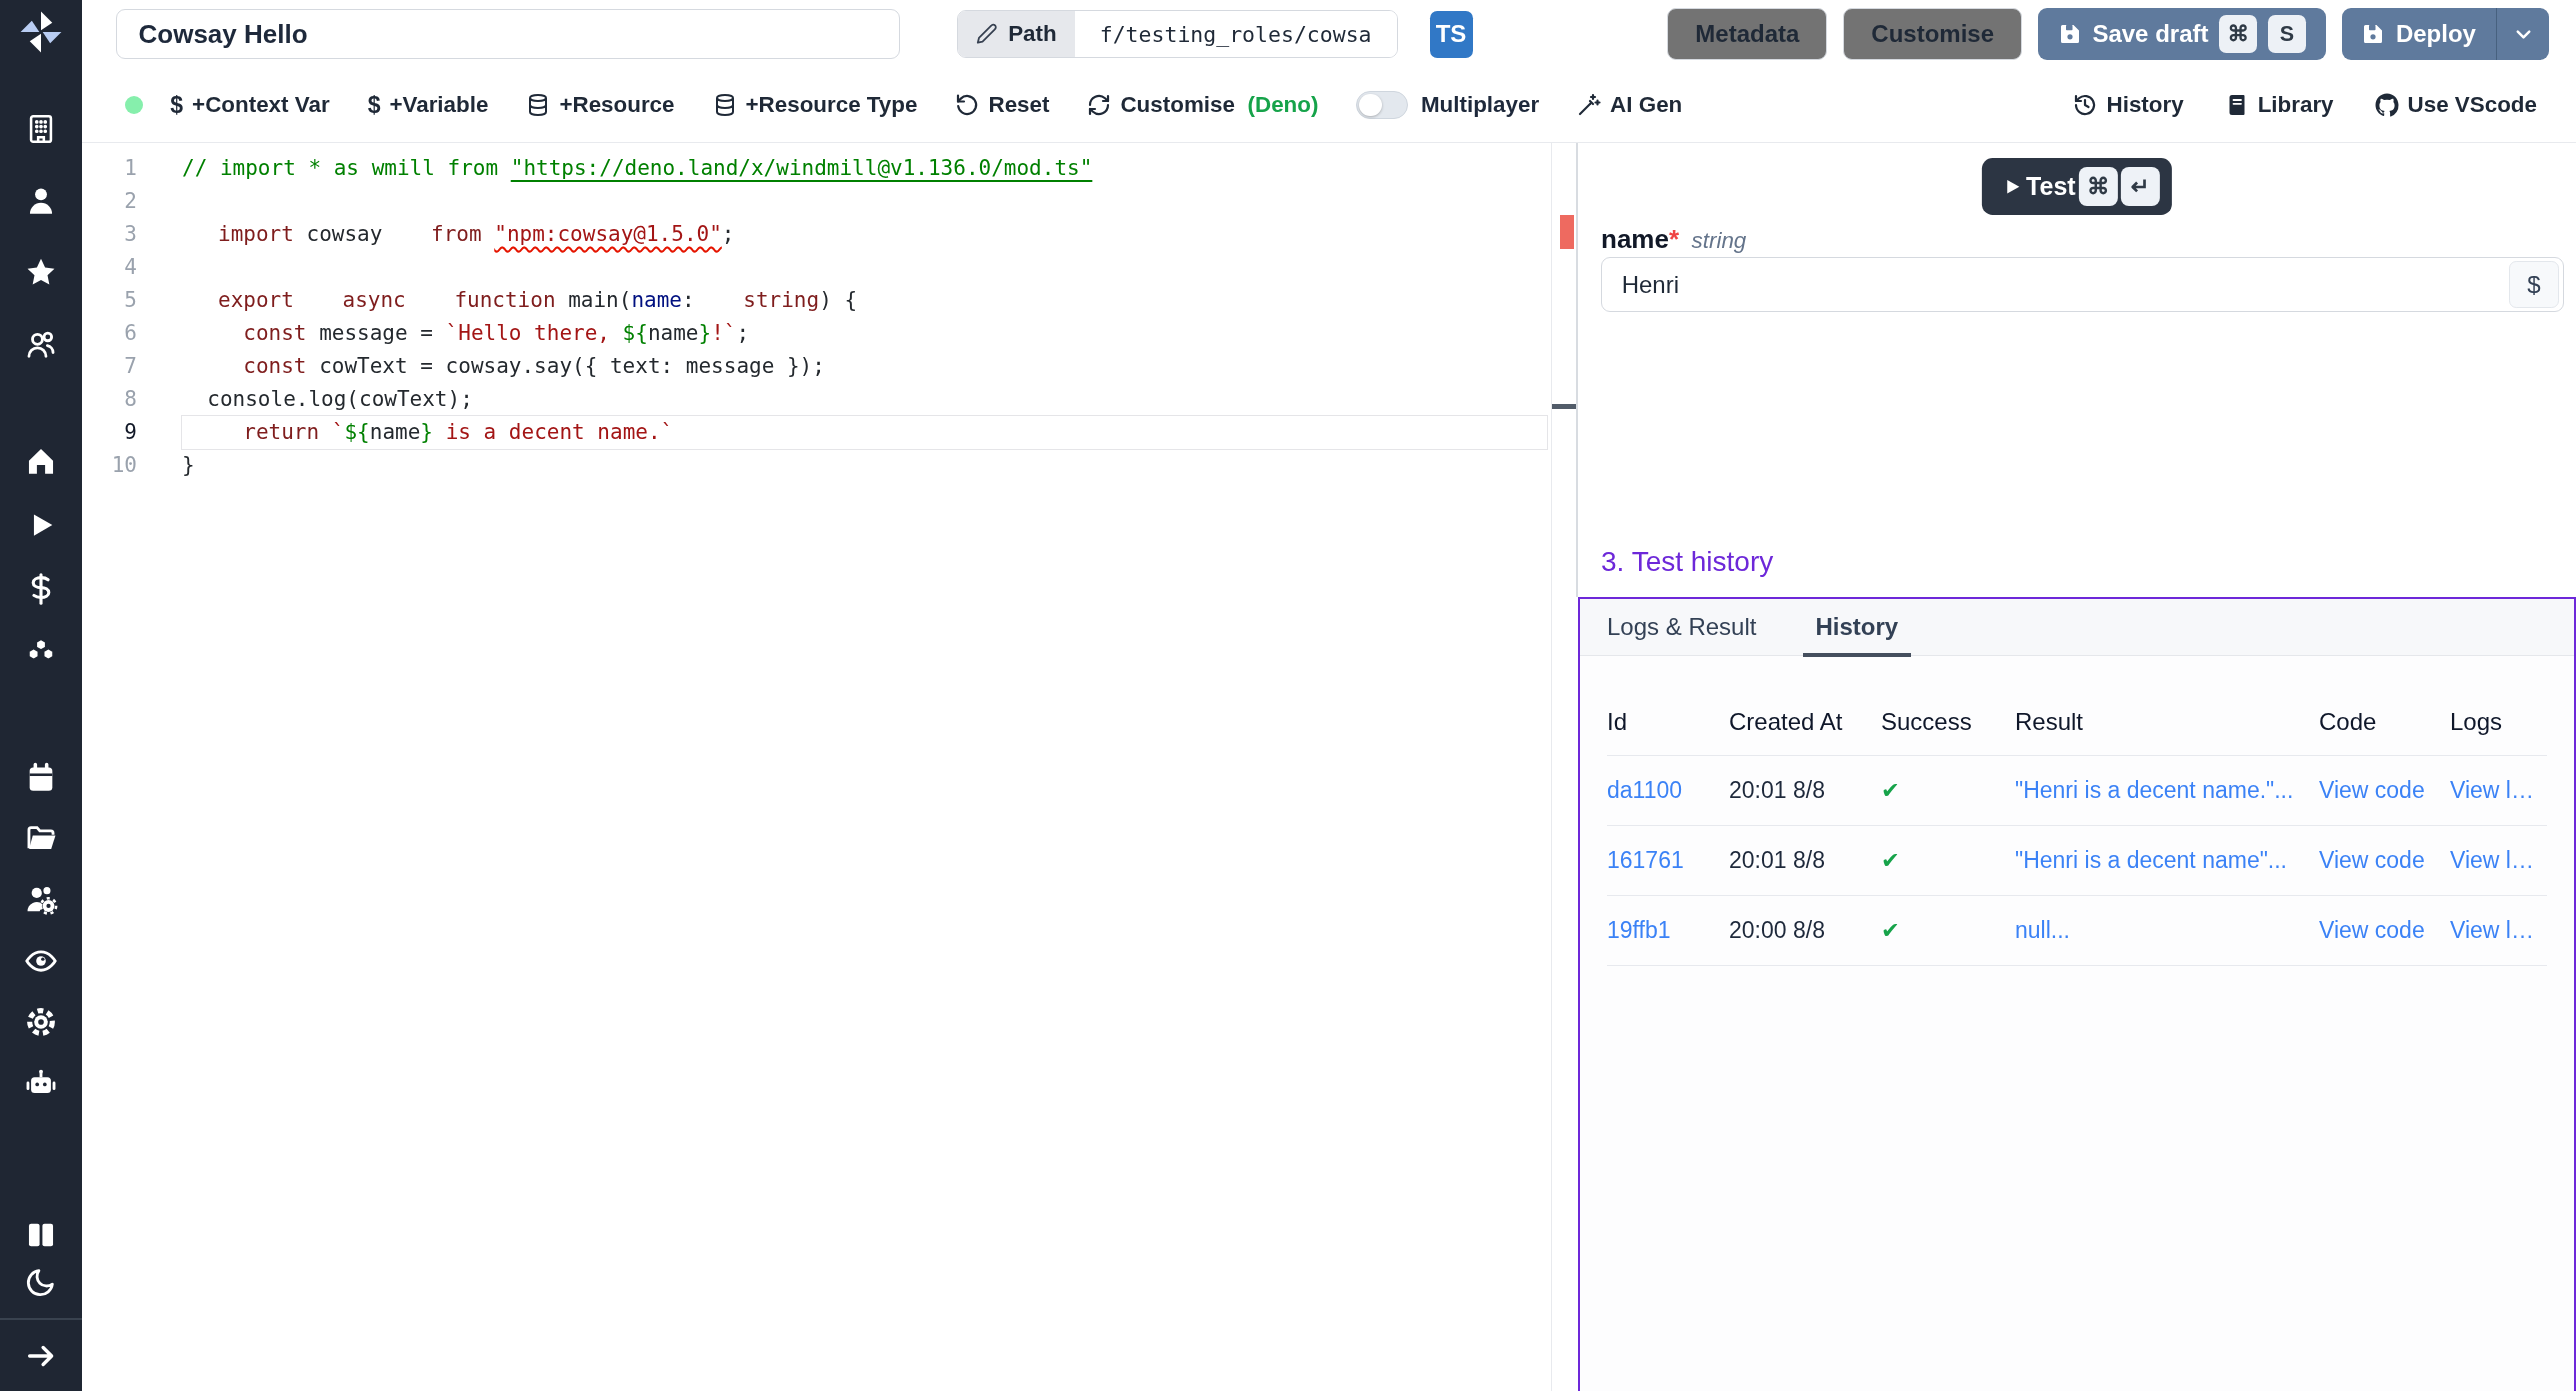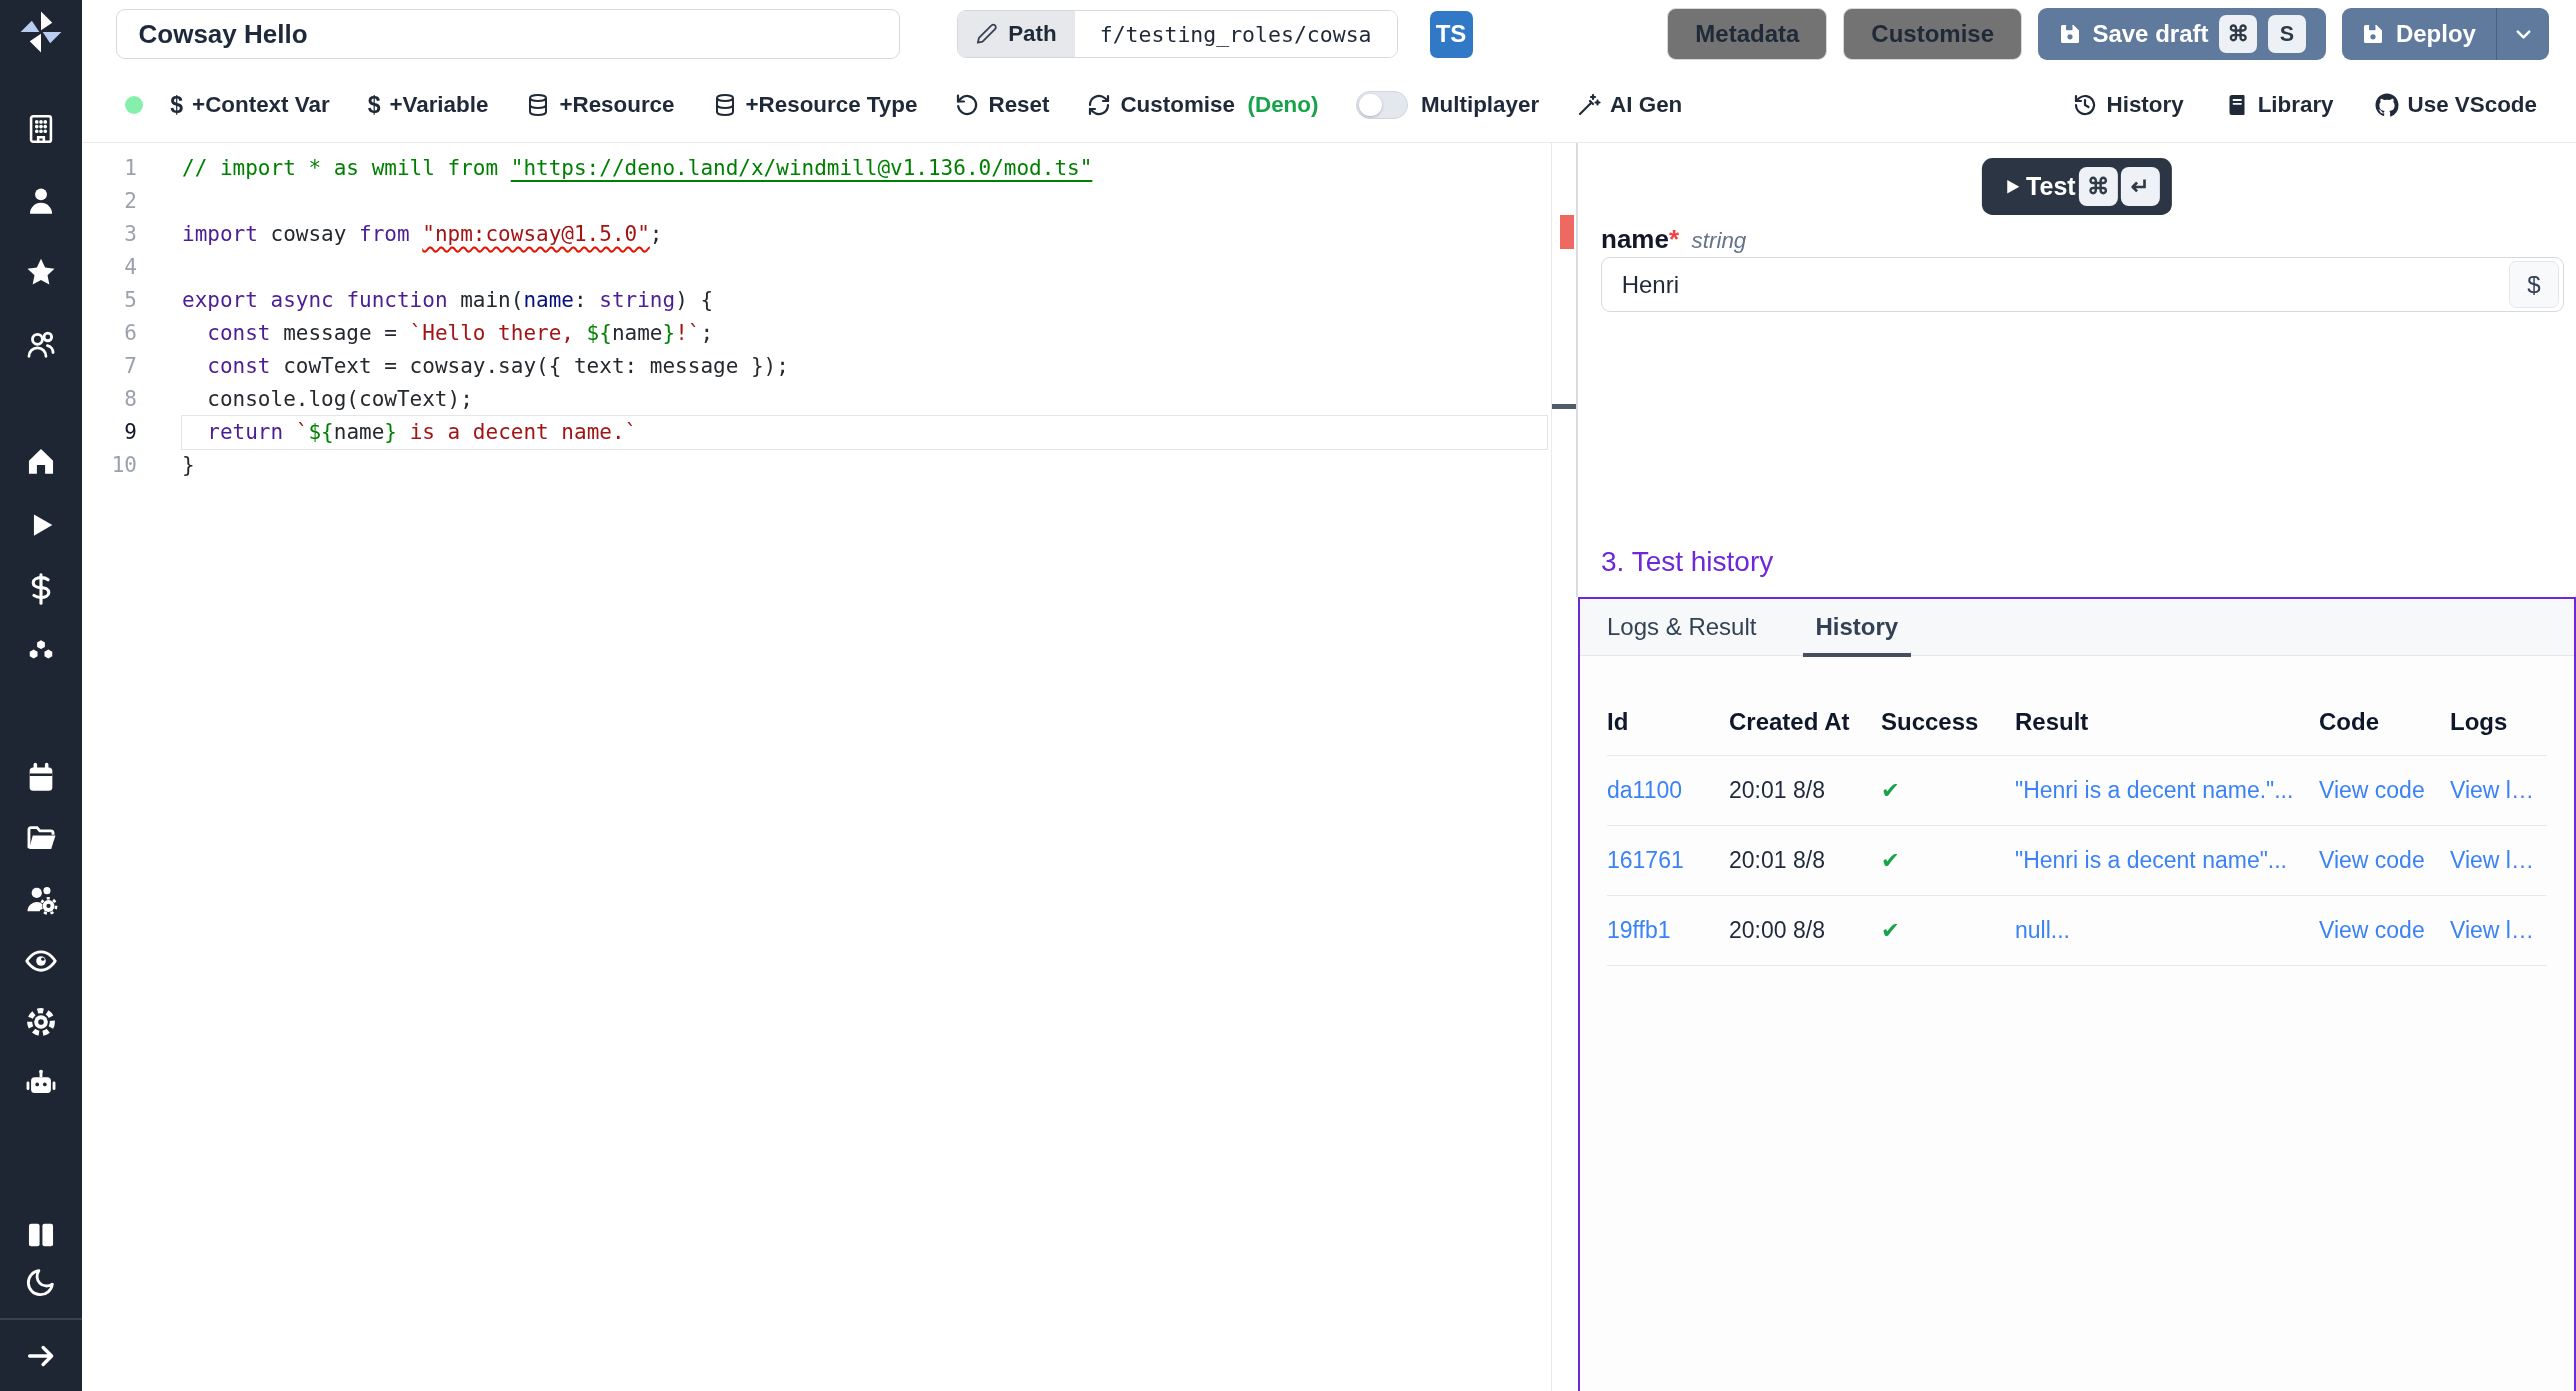--- a/index.html
+++ b/index.html
@@ -64,21 +64,21 @@
   .content { display:flex; flex:1; background:#fff; min-height:0; }
 
   .editor { width:1470px; position:relative; border-right:1.8px solid #e8eaee;
     font-family:"DejaVu Sans Mono",monospace; font-size:21px; line-height:33px; }
   .gutter { position:absolute; top:9px; left:0; width:55px; text-align:right; color:#9aa2ad; }
   .ln { height:33px; }
   .ln.act { color:#111827; }
   .code { position:absolute; top:9px; left:100px; right:3.6px; white-space:pre; color:#24292e; cursor:text; }
   .cl { height:33px; }
   .cl.cur { outline:1.8px solid #e5e5e8; outline-offset:-0.9px; }
-  .cm { color:#008000; } .kw { color:#4c1d95; } .str { color:#a31515; }
+  .cm { color:#008000; } .kw { color:#7f1d1d;margin-left:36px; } .str { color:#a31515; }
   .tpl { color:#008000; } .pr { color:#001080; } .pl { color:#24292e; }
   .lk { text-decoration:underline; text-decoration-thickness:2.2px; text-underline-offset:5.4px; }
   .sq { text-decoration:underline wavy #e51400; text-underline-offset:5.4px; }
 
   .ruler { width:26px; position:relative; background:#fff; flex:none; }
   .ruler::after { content:""; position:absolute; top:0; right:0; width:1.8px; height:454px; background:#d8dce1; }
   .m-err { position:absolute; top:72px; right:4.5px; width:13.4px; height:34px; background:#ee6a60; }
   .m-cur { position:absolute; top:261px; left:0; width:100%; height:5.4px; background:#525c69; }
 
   
@@ -98,21 +98,21 @@
     font-size:24px; color:#334155; display:flex; align-items:center; justify-content:center; cursor:pointer; }
   .sec-title { position:absolute; top:403px; left:23px; font-weight:400; font-size:28px; color:#6d28d9; }
   .hist-box { position:absolute; top:454px; left:0; right:0; bottom:0; border:2.7px solid #6d28d9;
     border-bottom:none; background:#fdfdfe; }
   .tabs { height:57px; background:#f7f8fa; border-bottom:1.8px solid #e5e7eb; display:flex; gap:59px; padding-left:27px; }
   .tab { display:flex; align-items:center; font-size:24px; color:#334155; position:relative; cursor:pointer; }
   .tab.active { font-weight:600; }
   .tab.active::after { content:""; position:absolute; left:-12.5px; right:-12.5px; bottom:-1.8px; height:3.6px; background:#454f5e; }
   .thead, .trow { display:grid; grid-template-columns:122px 152px 134px 304px 131px 1fr;
     align-items:center; margin:0 27px; border-bottom:1.8px solid #e7e9ee; }
-  .thead { height:68px; margin-top:32px; font-weight:700; font-size:24px; color:#0f172a; }
+  .thead { height:68px; margin-top:32px; font-weight:400; font-size:24px; color:#0f172a; }
   .trow { height:70px; font-size:23px; color:#1e293b; }
   .link { color:#3b82f6; cursor:pointer; white-space:nowrap; overflow:hidden; text-overflow:ellipsis; padding-right:10.7px; }
   .check { color:#16a34a; font-size:22.4px; }
 </style>
 </head>
 <body>
 
 <nav class="sidebar">
   <svg class="logo" viewBox="0 0 24 24">
     <g>

